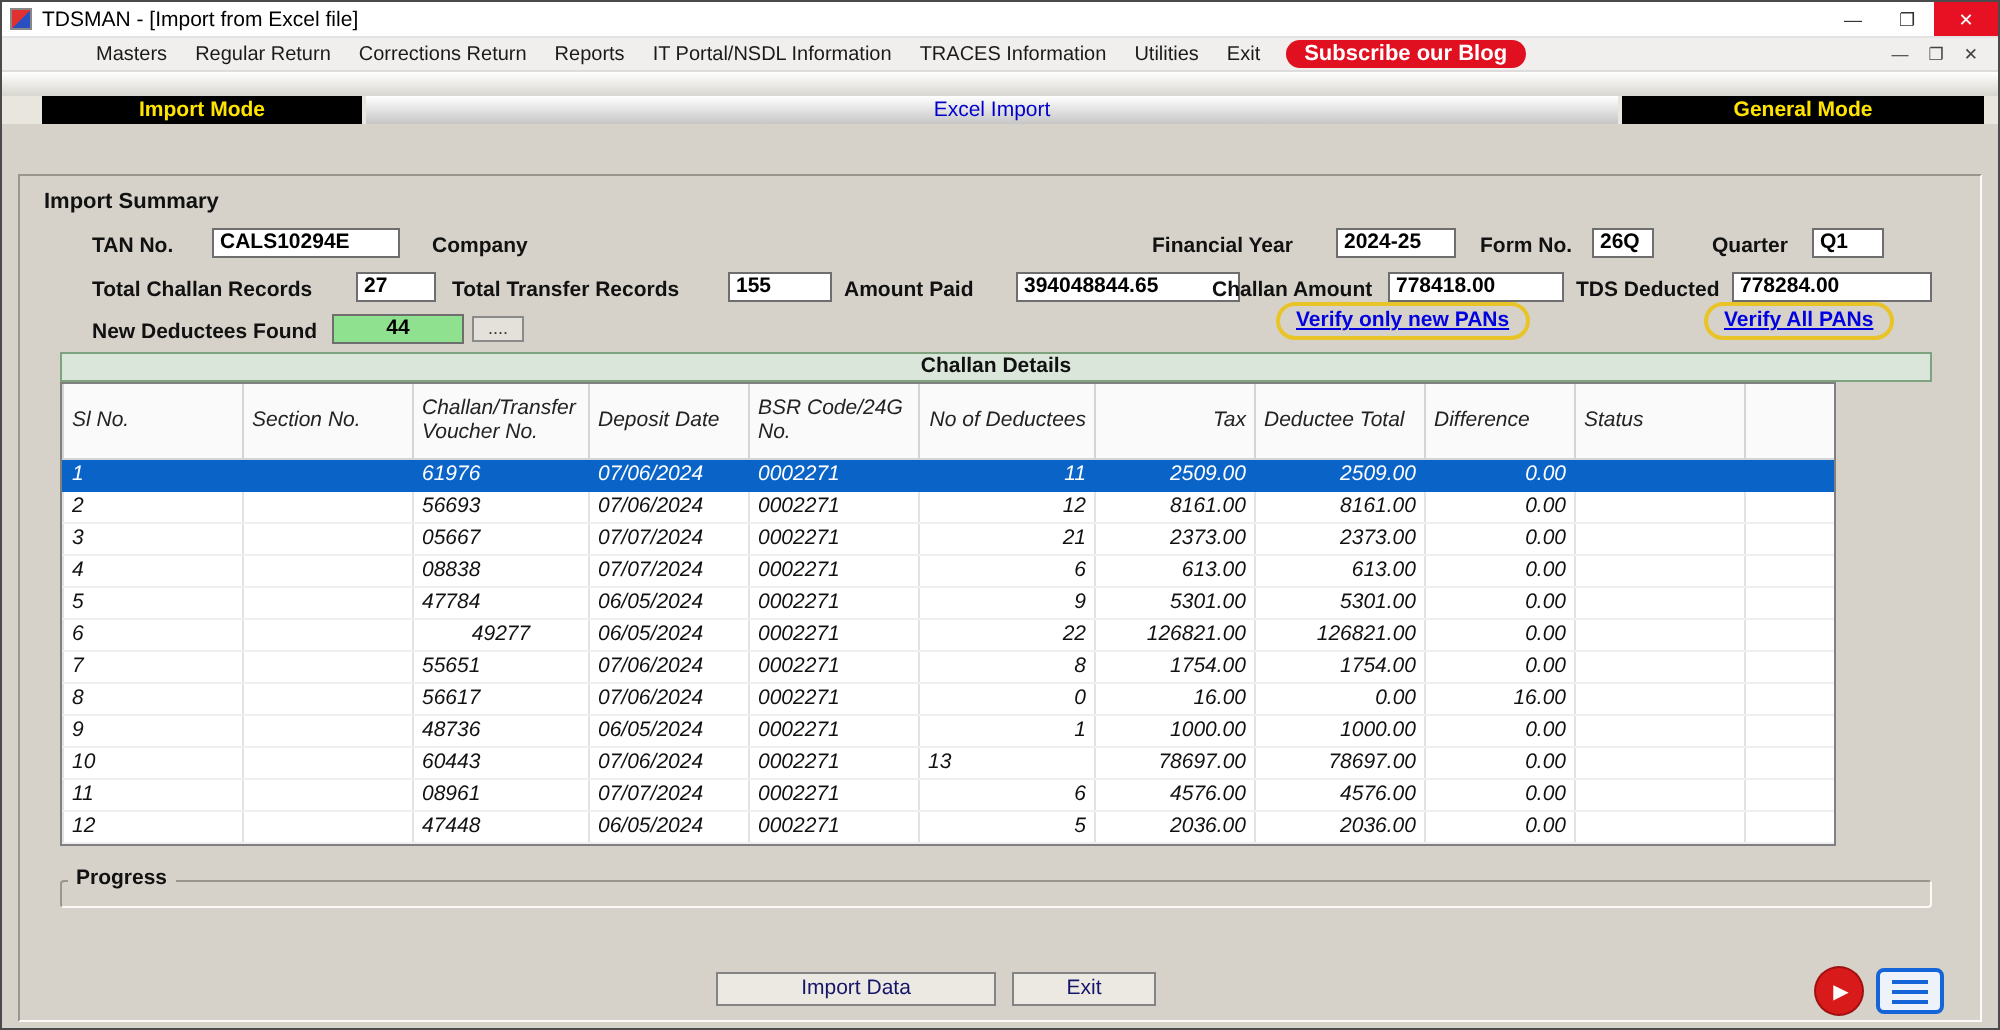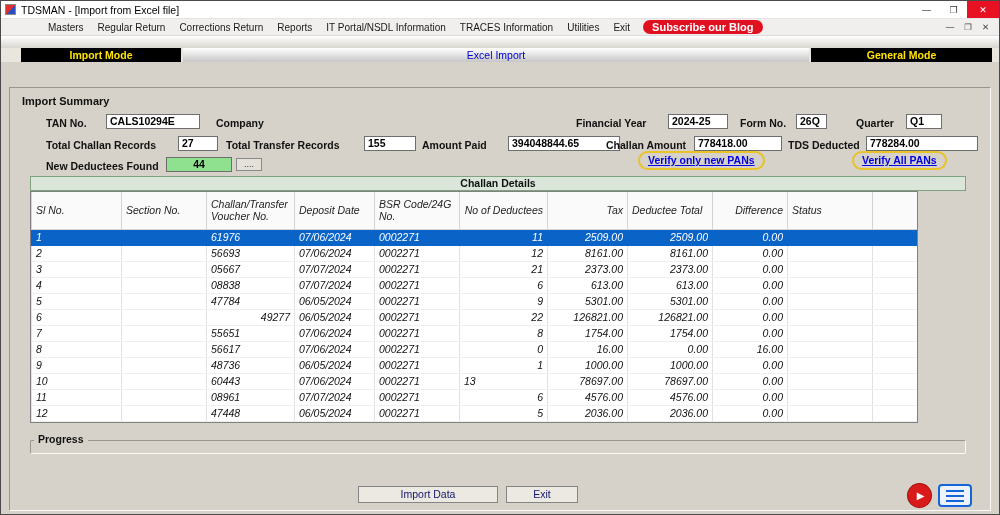--- a/index.html
+++ b/index.html
@@ -159,21 +159,21 @@
 
     <span class="lbl" style="left:36px; top:51px;">Total Challan Records</span>
     <div class="fld num" style="left:168px; top:48px; width:40px;">27</div>
     <span class="lbl" style="left:216px; top:51px;">Total Transfer Records</span>
     <div class="fld num" style="left:354px; top:48px; width:52px;">155</div>
     <span class="lbl" style="left:412px; top:51px;">Amount Paid</span>
     <div class="fld num" style="left:478px; top:48px; width:112px;margin-left:20px;">394048844.65</div>
     <span class="lbl" style="left:596px; top:51px;">Challan Amount</span>
     <div class="fld num" style="left:684px; top:48px; width:88px;">778418.00</div>
     <span class="lbl" style="left:778px; top:51px;">TDS Deducted</span>
-    <div class="fld num" style="left:856px; top:48px; width:112px;">778284.00</div>
+    <div class="fld num" style="left:856px; top:48px; width:100px;">778284.00</div>
 
     <span class="lbl" style="left:36px; top:72px;">New Deductees Found</span>
     <div class="fld green" style="left:156px; top:69px; width:66px;">44</div>
     <div class="dots" style="left:226px; top:70px;">....</div>
     <span class="verify-oval" style="left:628px; top:63px;"><a class="vlink">Verify only new PANs</a></span>
     <span class="verify-oval" style="left:842px; top:63px;"><a class="vlink">Verify All PANs</a></span>
 
     <div class="challan-title">Challan Details</div>
     <div class="table-wrap">
       <table class="grid">
@@ -193,21 +193,21 @@
         <thead>
             <tr>
               <th style="text-align: left;">Sl No.</th>
               <th style="text-align: left;">Section No.</th>
               <th style="text-align: left;">Challan/Transfer Voucher No.</th>
               <th style="text-align: left;">Deposit Date</th>
               <th style="text-align: left;">BSR Code/24G No.</th>
               <th style="text-align: right;">No of Deductees</th>
               <th style="text-align: right;">Tax</th>
               <th style="text-align: left;">Deductee Total</th>
-              <th style="text-align: right;">Difference</th>
+              <th style="text-align: left;">Difference</th>
               <th style="text-align: left;">Status</th>
               <th></th>
             </tr>
           </thead>
         <tbody>
             <tr class="selected">
               <td style="text-align: left;">1</td>
               <td style="text-align: left;"></td>
               <td style="text-align: left;">61976</td>
               <td style="text-align: left;">07/06/2024</td>
@@ -267,21 +267,21 @@
               <td style="text-align: right;">9</td>
               <td style="text-align: right;">5301.00</td>
               <td style="text-align: right;">5301.00</td>
               <td style="text-align: right;">0.00</td>
               <td style="text-align: left;"></td>
               <td></td>
             </tr>
             <tr>
               <td style="text-align: left;">6</td>
               <td style="text-align: left;"></td>
-              <td style="text-align: right;">49277</td>
+              <td style="text-align: center;">49277</td>
               <td style="text-align: left;">06/05/2024</td>
               <td style="text-align: left;">0002271</td>
               <td style="text-align: right;">22</td>
               <td style="text-align: right;">126821.00</td>
               <td style="text-align: right;">126821.00</td>
               <td style="text-align: right;">0.00</td>
               <td style="text-align: left;"></td>
               <td></td>
             </tr>
             <tr>

